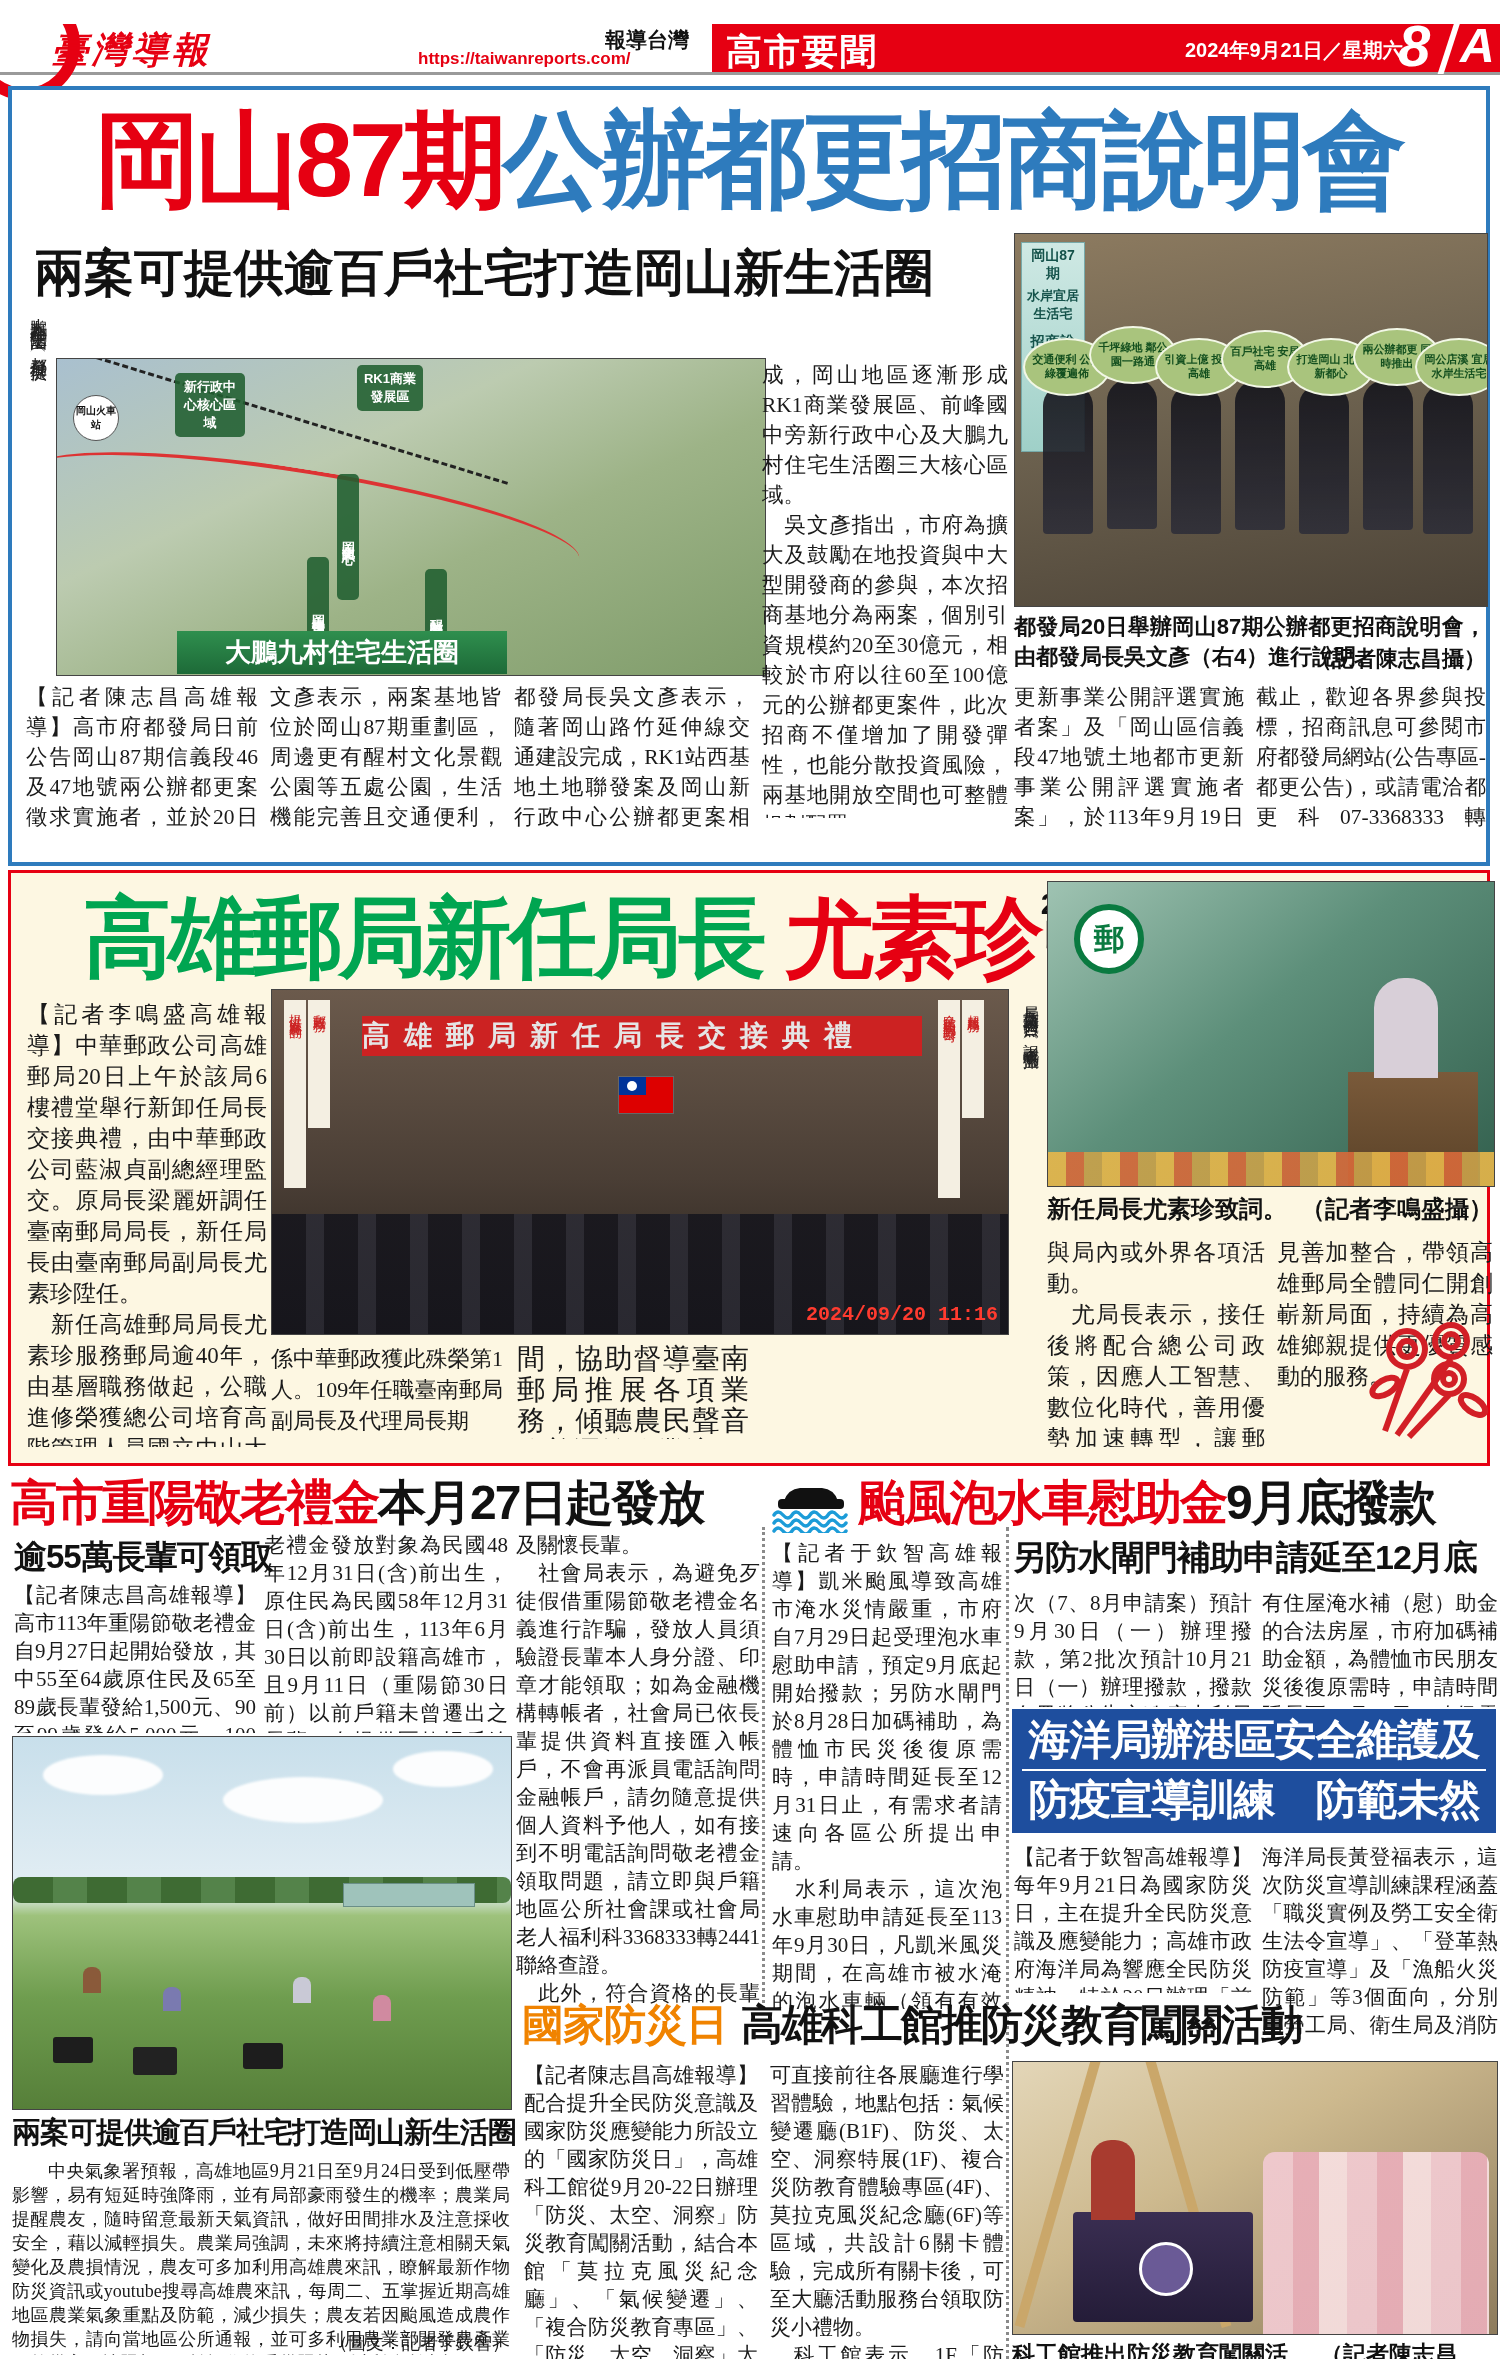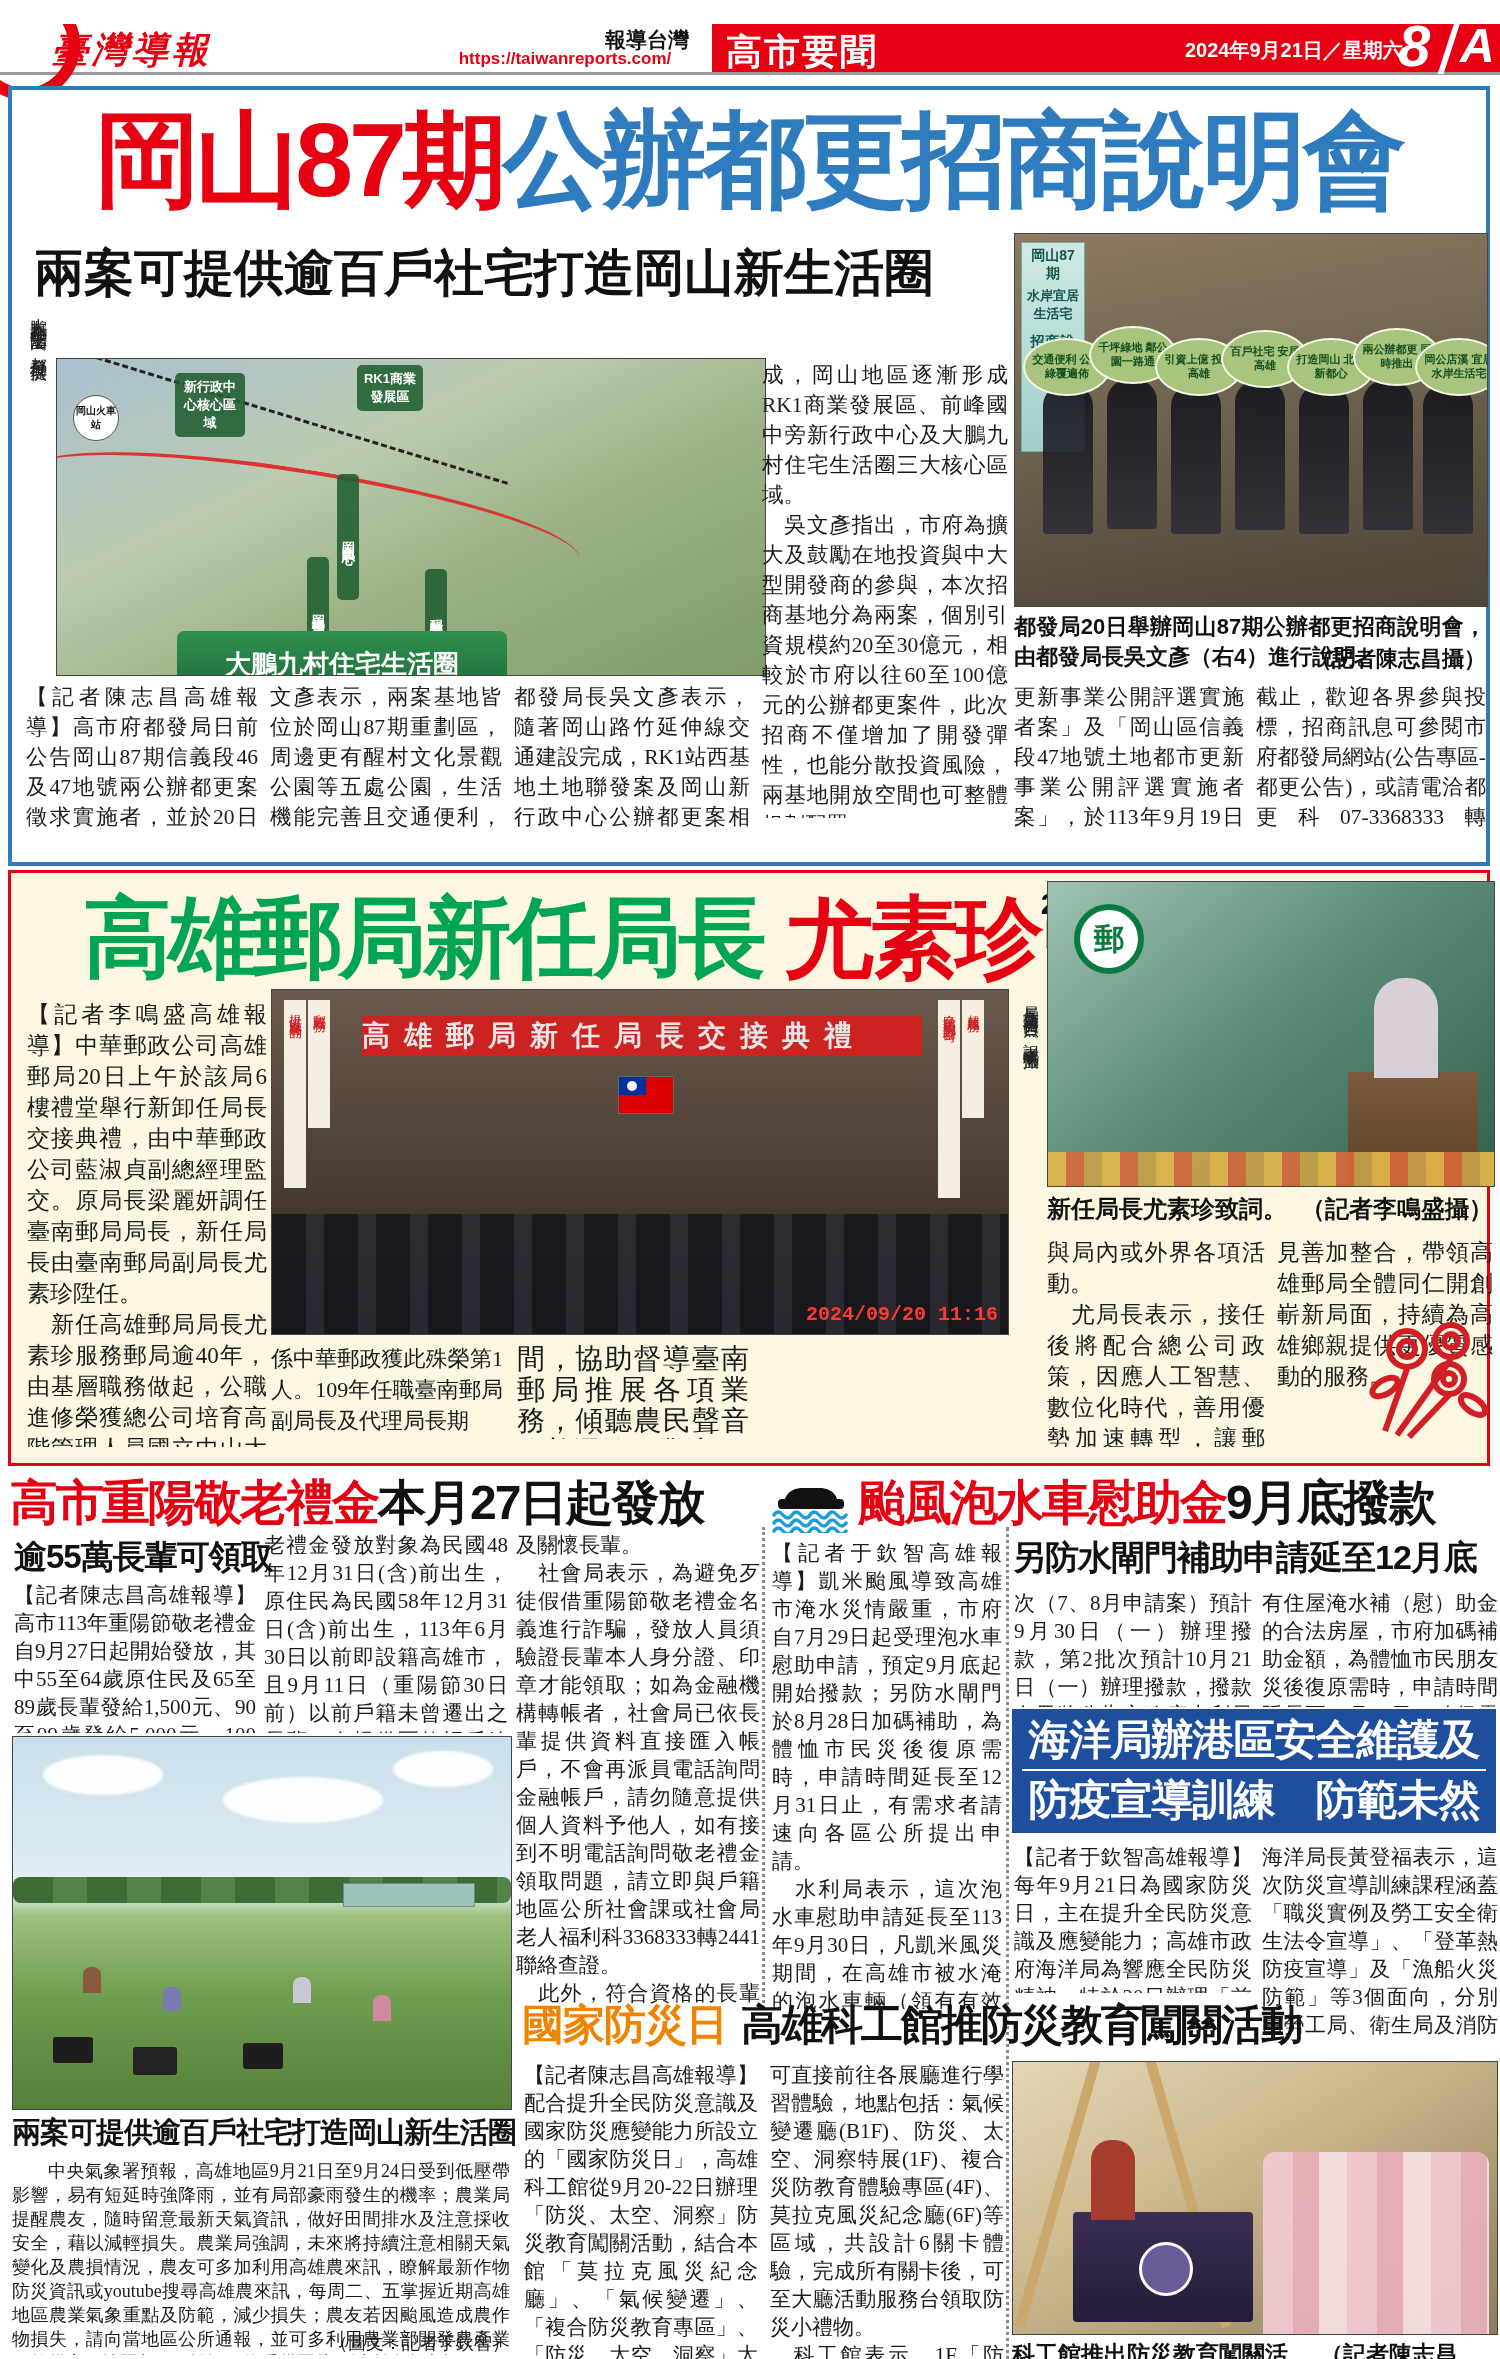--- a/index.html
+++ b/index.html
@@ -26,21 +26,21 @@
 </style>
 </head>
 <body>
 
 <div id="page">
 
   <div class="abs" style="left:0;top:0;width:1500px;height:48px;border-bottom:3px solid #9a9a9a;">
     <div class="abs" style="left:-30px;top:-34px;width:110px;height:110px;border:12px solid #e60012;border-radius:50%;box-sizing:border-box;clip-path:inset(30px 0 0 30px);"></div>
     <div class="abs" style="left:52px;top:2px;font-family:'DejaVu Serif',serif;font-style:italic;font-weight:700;font-size:36px;color:#e60012;letter-spacing:4px;">臺灣導報</div>
     <div class="abs" style="left:582px;top:2px;width:130px;text-align:center;font-size:21px;font-weight:700;font-family:'Liberation Sans',sans-serif;color:#111;">報導台灣</div>
-    <div class="abs" style="left:418px;top:25px;width:294px;text-align:center;font-size:17px;font-weight:700;font-family:'Liberation Sans',sans-serif;color:#e60012;">https://taiwanreports.com/</div>
+    <div class="abs" style="left:418px;top:25px;width:294px;text-align:left;font-size:17px;font-weight:700;font-family:'Liberation Sans',sans-serif;color:#e60012;">https://taiwanreports.com/</div>
     <div class="abs" style="left:712px;top:0;width:788px;height:48px;background:#e60012;"></div>
     <div class="abs hd" style="left:726px;top:4px;font-size:36px;color:#fff;letter-spacing:2px;">高市要聞</div>
     <div class="abs" style="left:1185px;top:13px;font-size:20px;color:#fff;font-family:'Liberation Sans',sans-serif;font-weight:700;">2024年9月21日／星期六</div>
     <div class="abs hd" style="left:1398px;top:-12px;font-size:58px;color:#fff;font-style:italic;">8</div>
     <div class="abs" style="left:1446px;top:-2px;width:6px;height:52px;background:#fff;transform:skewX(-18deg);"></div>
     <div class="abs hd" style="left:1460px;top:-6px;font-size:48px;color:#fff;font-style:italic;">A</div>
   </div>
 
   <div class="abs" style="left:8px;top:62px;width:1474px;height:772px;border:4px solid #2e7bbd;background:#fff;">
     <div class="abs" style="left:0;top:2px;width:100%;height:132px;text-align:center;white-space:nowrap;">
@@ -52,21 +52,21 @@
 
     <div class="pht" style="left:44px;top:268px;width:708px;height:316px;background:linear-gradient(155deg,#a9c0cf 0%,#bccbb0 35%,#9db387 60%,#7f9c6a 100%);">
       <div class="abs" style="left:-40px;top:110px;width:560px;height:160px;border-top:4px solid #d33;border-radius:50%/28%;transform:rotate(9deg);"></div>
       <div class="abs" style="left:30px;top:60px;width:430px;border-top:3px dashed #222;transform:rotate(17deg);"></div>
       <div class="abs" style="left:16px;top:36px;width:44px;height:44px;border-radius:50%;background:#fff;border:1px solid #555;font-size:10px;font-weight:700;display:flex;align-items:center;justify-content:center;text-align:center;font-family:'Liberation Sans',sans-serif;">岡山火車站</div>
       <div class="pill" style="left:118px;top:14px;width:64px;padding:5px 3px;font-size:13px;">新行政中心核心區域</div>
       <div class="pill" style="left:300px;top:6px;width:60px;padding:5px 3px;font-size:13px;">RK1商業發展區</div>
       <div class="pill vtext" style="left:280px;top:115px;height:118px;padding:4px 2px;font-size:13px;">岡山文化中心</div>
       <div class="pill vtext" style="left:250px;top:198px;height:96px;padding:4px 2px;font-size:13px;">岡山棒球場</div>
       <div class="pill vtext" style="left:368px;top:210px;height:80px;padding:4px 2px;font-size:13px;">醒村公園</div>
-      <div class="pill" style="left:120px;top:272px;width:330px;padding:16px 0;font-size:26px;background:linear-gradient(#2f8f4e,#1d6a38);border-radius:7px;">大鵬九村住宅生活圈</div>
+      <div class="pill" style="left:120px;top:272px;width:330px;padding:4px 0;font-size:26px;background:linear-gradient(#2f8f4e,#1d6a38);border-radius:0;">大鵬九村住宅生活圈</div>
     </div>
 
     <div class="abs serif b22" style="left:750px;top:270px;width:246px;height:458px;">成，岡山地區逐漸形成RK1商業發展區、前峰國中旁新行政中心及大鵬九村住宅生活圈三大核心區域。
 　吳文彥指出，市府為擴大及鼓勵在地投資與中大型開發商的參與，本次招商基地分為兩案，個別引資規模約20至30億元，相較於市府以往60至100億元的公辦都更案件，此次招商不僅增加了開發彈性，也能分散投資風險，兩基地開放空間也可整體規劃配置。
 　吳文彥表示，本案將依112年本市都委會決議，提高社會住宅的儲量，規範申請者必須優先提供15%的基準容積作為社會住宅，兩案估計可提供逾百戶社會住宅，作為鄰近大鵬九村社會住宅不足時儲備，以達成市府積極儲量社會住宅的目標，同時滿足岡山地區的住宅需求。
 　「岡山區信義段46地號土地都市</div>
 
     <div class="pht" style="left:1002px;top:143px;width:472px;height:372px;background:linear-gradient(170deg,#8d7b60 0%,#6e6350 45%,#4c4337 100%);">
       <div class="abs" style="left:6px;top:8px;width:64px;height:210px;background:linear-gradient(#cfe9e4,#9fd0c8);border:1px solid #7aa;padding:4px;box-sizing:border-box;text-align:center;font-family:'Liberation Sans',sans-serif;font-weight:700;color:#14524a;">
         <div style="font-size:14px;">岡山87期</div>

